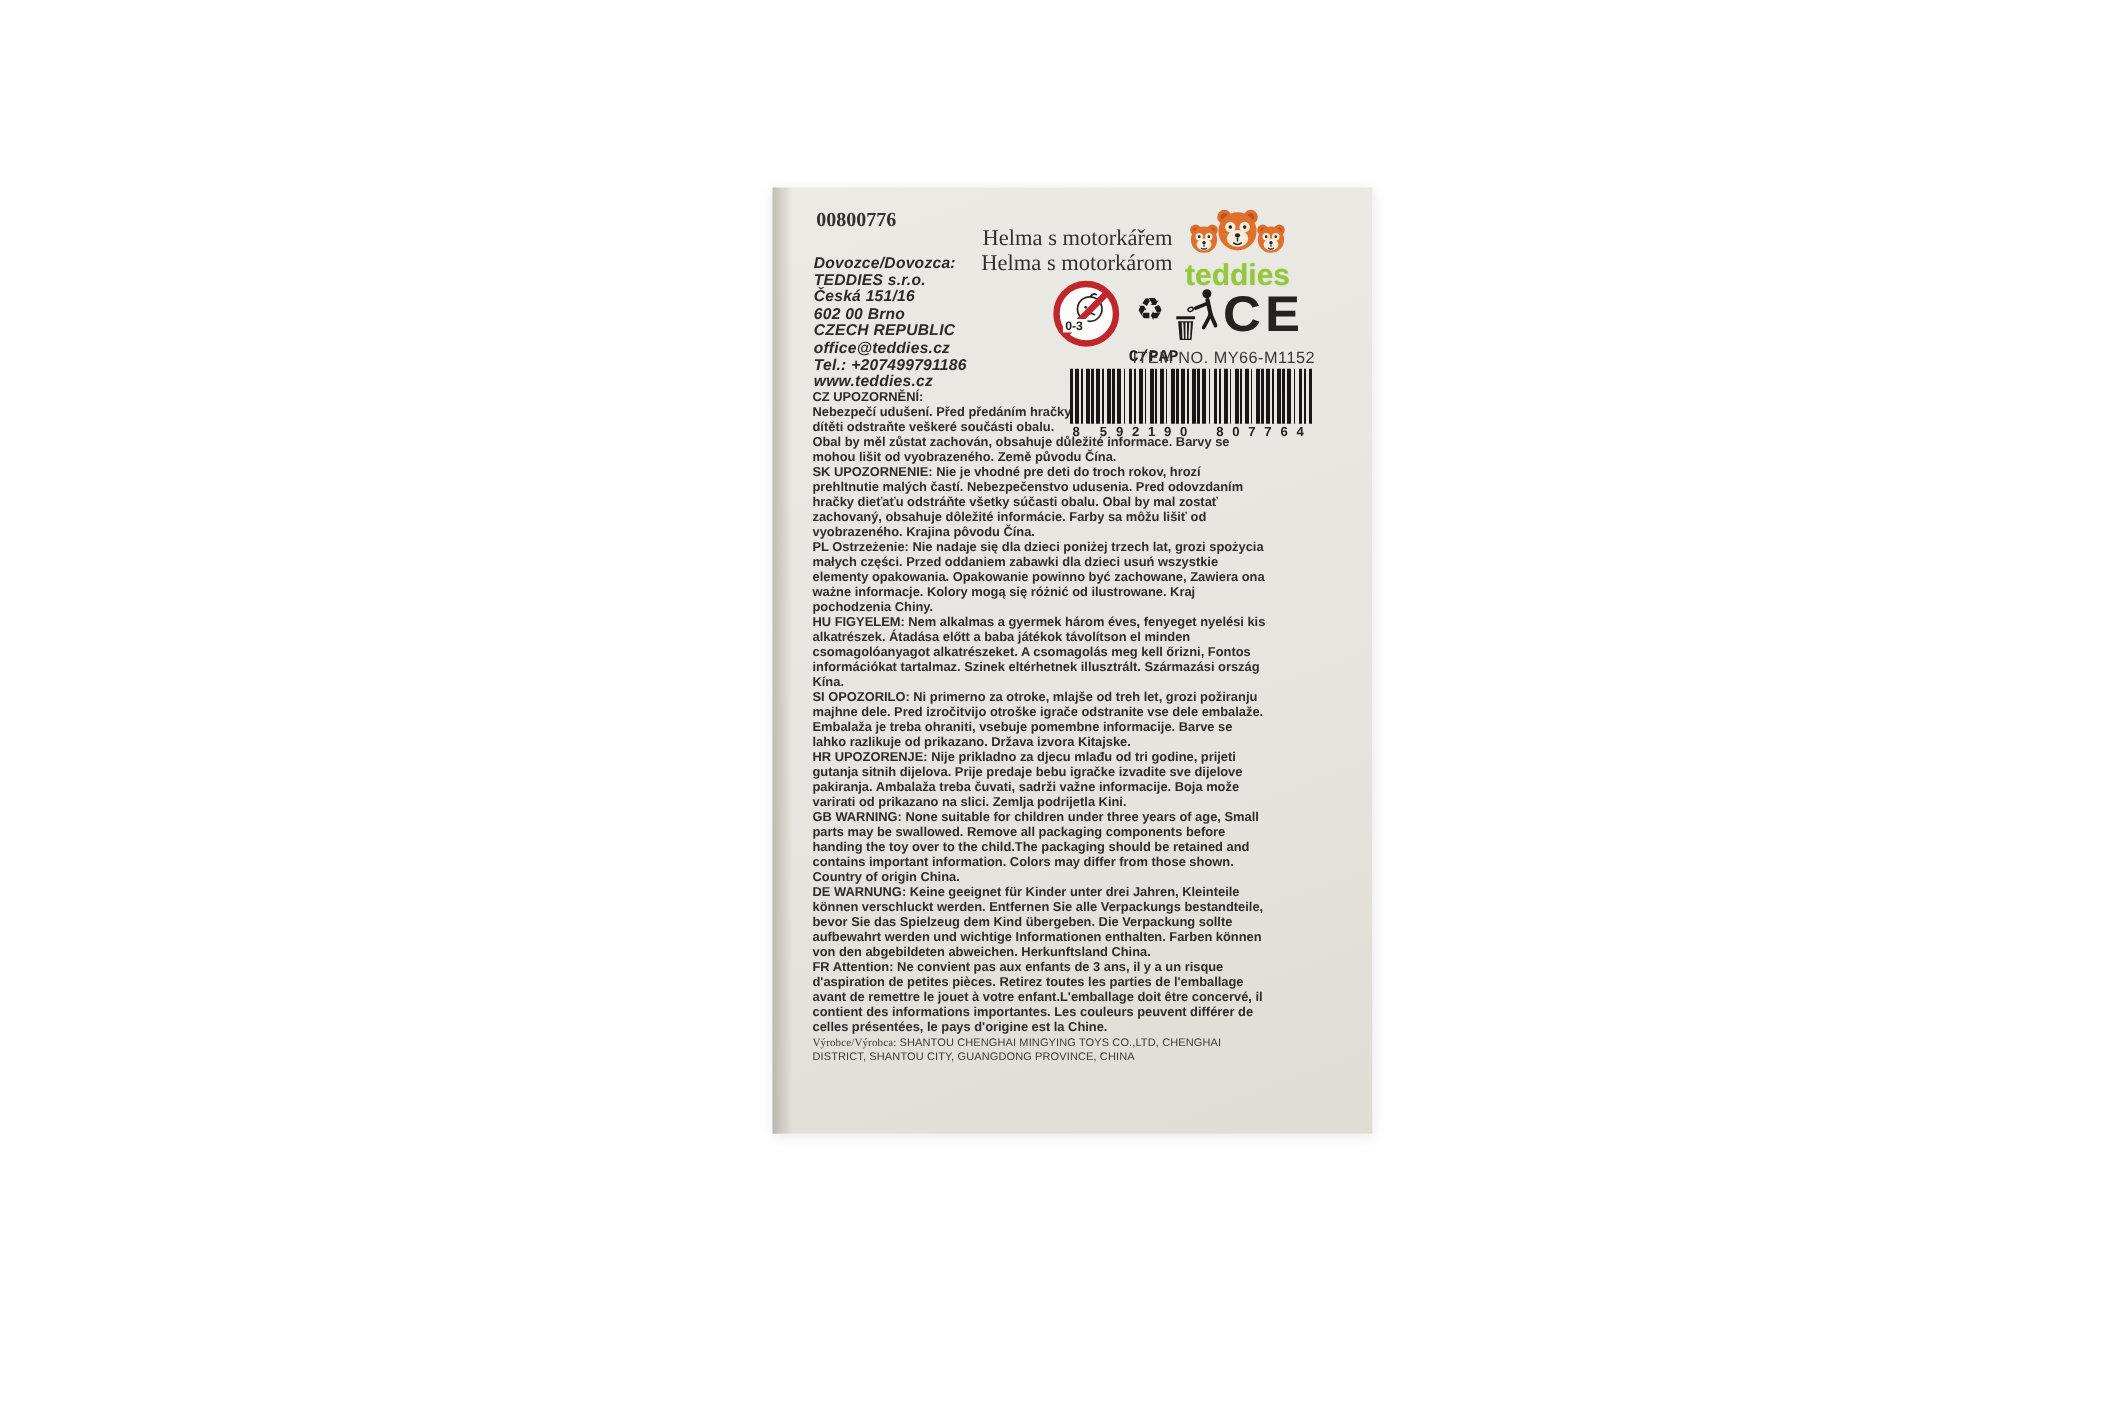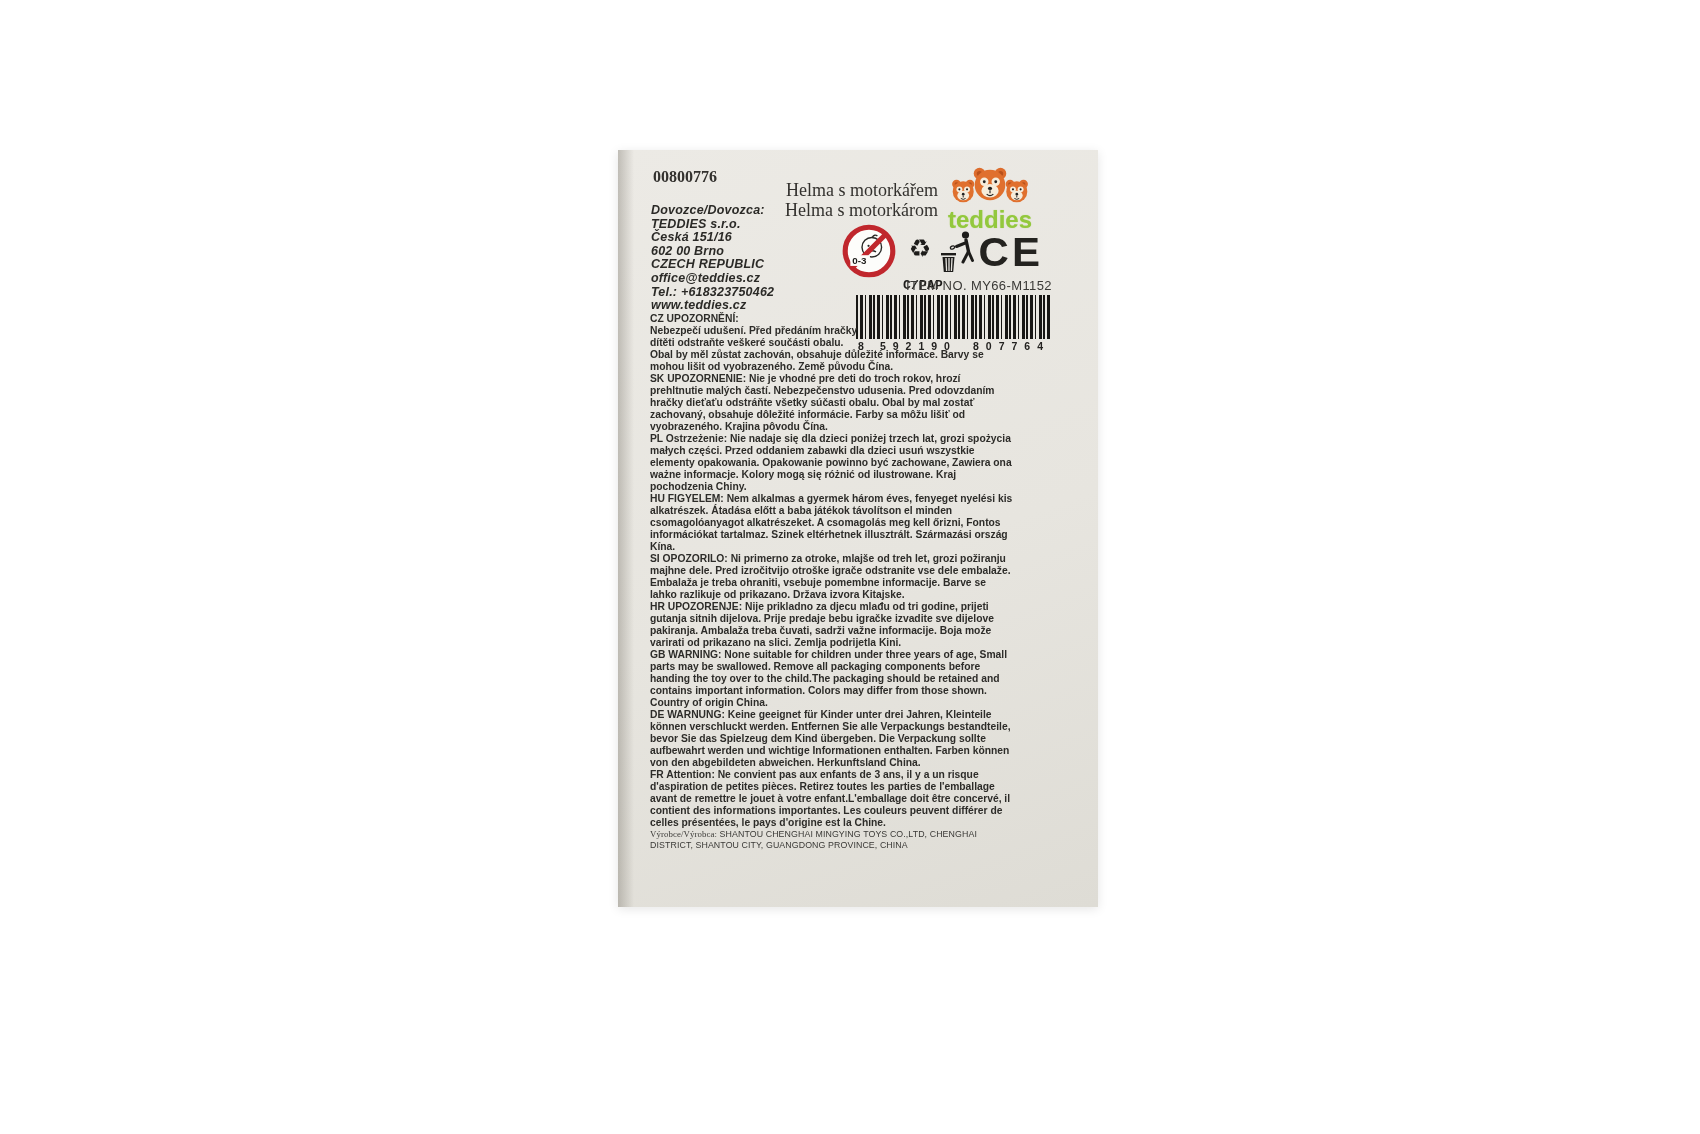--- a/index.html
+++ b/index.html
@@ -142,21 +142,21 @@
     <div class="logo-text">teddies</div>
   </div>
 
   <div class="address">
     <div>Dovozce/Dovozca:</div>
     <div>TEDDIES s.r.o.</div>
     <div>Česká 151/16</div>
     <div>602 00 Brno</div>
     <div>CZECH REPUBLIC</div>
     <div>office@teddies.cz</div>
-    <div>Tel.: +618323750462</div>
+    <div>Tel.: +207499791186</div>
     <div>www.teddies.cz</div>
   </div>
 
   <svg class="icon-age" viewBox="0 0 60 60">
     <circle cx="30" cy="30" r="25.5" fill="#fdfdfb" stroke="#c0272d" stroke-width="5.5"></circle>
 
     <g stroke="#2a2927" stroke-width="1.5" fill="none">
       <circle cx="33" cy="26" r="10.5"></circle>
       <path d="M33.5 15.5 q2.5 -4 5.5 -1.5"></path>
       <path d="M29.5 31 q4 -2.6 8 0"></path>

